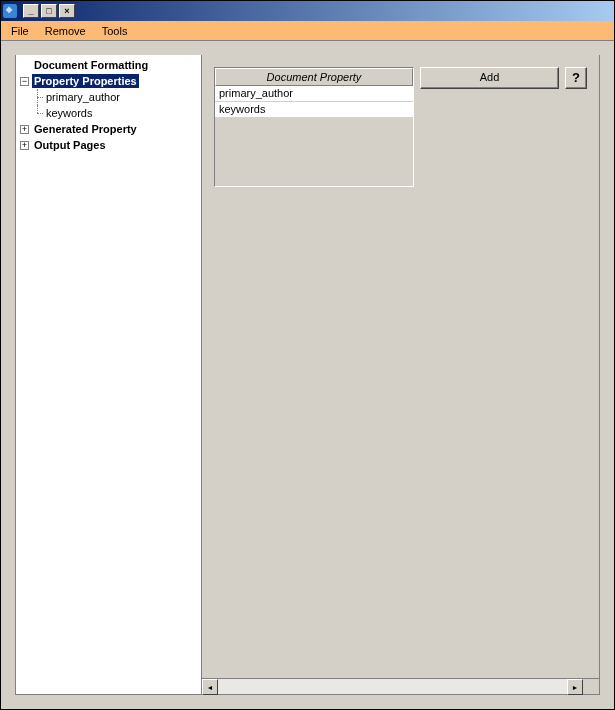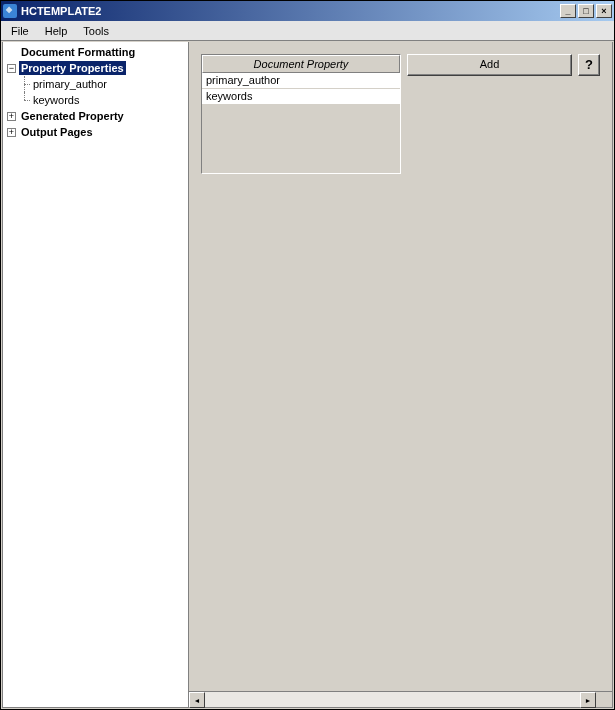--- a/index.html
+++ b/index.html
@@ -60,33 +60,33 @@
     font-weight: bold;
     display: flex;
     align-items: center;
     justify-content: center;
   }
   .menubar {
     height: 20px;
     display: flex;
     align-items: center;
     padding: 0 2px;
-    background: #e5e5e5;
+    background: #fdba74;
     border-bottom: 1px solid #808080;
   }
   .menu-item {
     padding: 2px 8px;
     cursor: pointer;
   }
   .content {
     flex: 1;
     display: flex;
     border: 1px solid #808080;
     border-top: none;
-    margin: 1px;
+    margin: 14px;
     min-height: 0;
   }
   .left-pane {
     width: 186px;
     background: #fff;
     border-right: 1px solid #808080;
     overflow: auto;
     padding: 2px;
   }
   .tree-node {
@@ -246,31 +246,30 @@
     width: 16px; height: 16px;
   }
 </style>
 </head>
 <body>
 
 <div class="window">
 
   <div class="titlebar">
     <div class="titlebar-icon"></div>
-    <div class="titlebar-text">HCTEMPLATE2</div>
     <div class="titlebar-buttons">
       <div class="tb-btn">_</div>
       <div class="tb-btn">□</div>
       <div class="tb-btn">×</div>
     </div>
   </div>
 
   <div class="menubar">
     <div class="menu-item">File</div>
-    <div class="menu-item">Help</div>
+    <div class="menu-item">Remove</div>
     <div class="menu-item">Tools</div>
   </div>
 
   <div class="content">
 
     <div class="left-pane">
 
       <div class="tree-node tree-indent-0">
         <span class="tree-noexp"></span>
         <span class="tree-label">Document Formatting</span>

